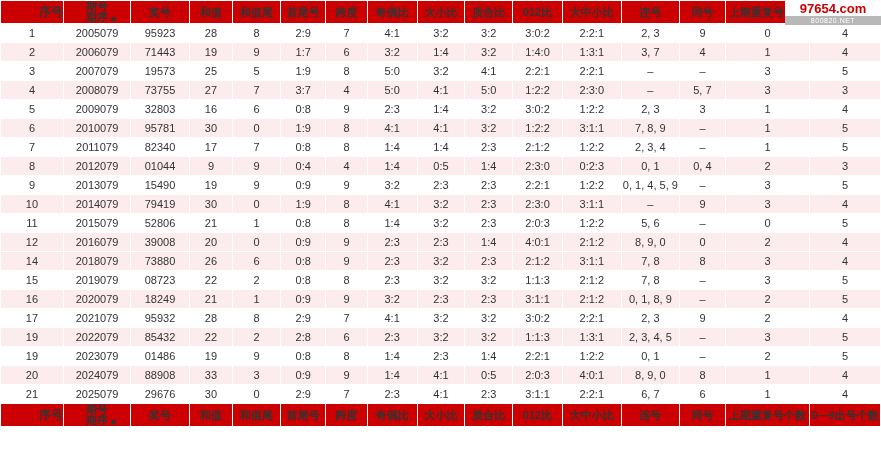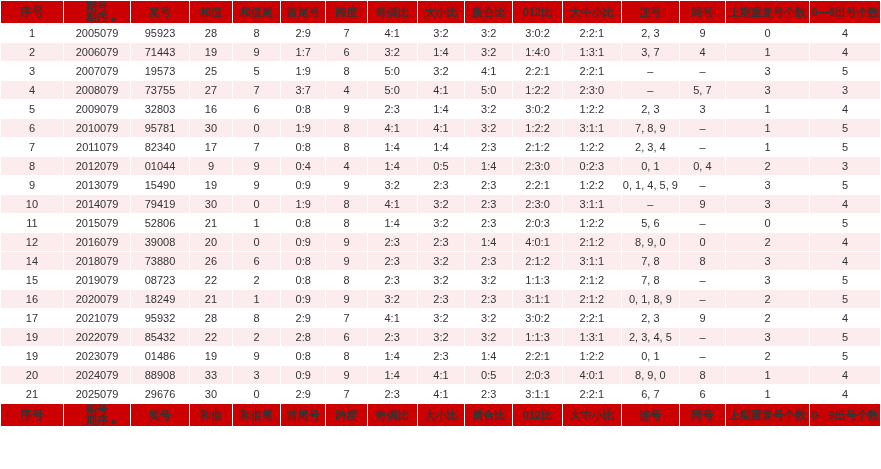--- a/index.html
+++ b/index.html
@@ -61,20 +61,21 @@
     background: #cc0000;
     color: #ffffff;
     font-weight: bold;
     font-size: 11.5px;
     height: 26px;
     border: 1px solid #cc0000;
     border-right: 1px solid #ffffff;
   }
   thead th.hdr-seq, tfoot td.hdr-seq {
     font-size: 12px;
+    text-align: right;
   }
   tbody tr.odd td { background: #ffffff; }
   tbody tr.even td { background: #fdecee; }
   tbody td { border: 1px solid #f3c9cf; }
 
   
   .hdr-qihao {
     position: relative;
     line-height: 11px;
     font-size: 11px;
@@ -88,20 +89,24 @@
     font-size: 7px;
   }
 
   tfoot td { border-top: 1px solid #ffffff; }
 </style>
 </head>
 <body>
 
 <div id="page">
 
+  <div class="watermark">
+    <div class="wm-main">97654.com</div>
+    <div class="wm-sub">800820.NET</div>
+  </div>
 
   <table class="lot">
     <colgroup id="colgroup">
         <col style="width: 58px;">
         <col style="width: 62px;">
         <col style="width: 54px;">
         <col style="width: 40px;">
         <col style="width: 44px;">
         <col style="width: 42px;">
         <col style="width: 38px;">

